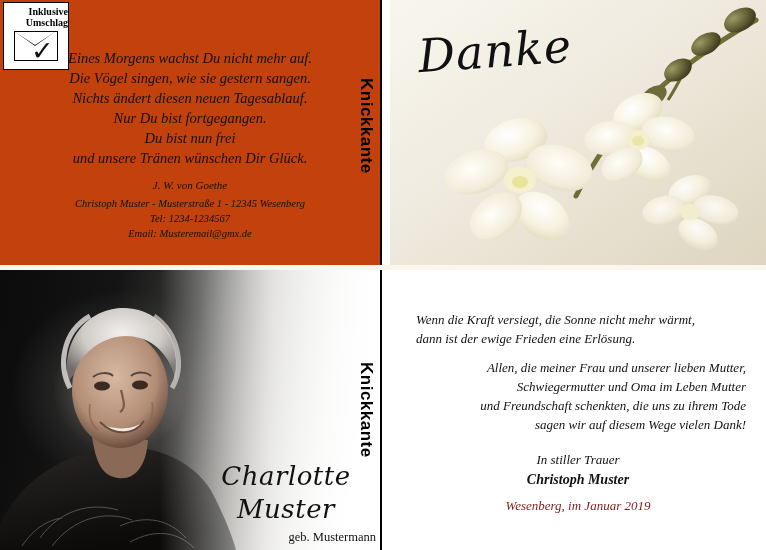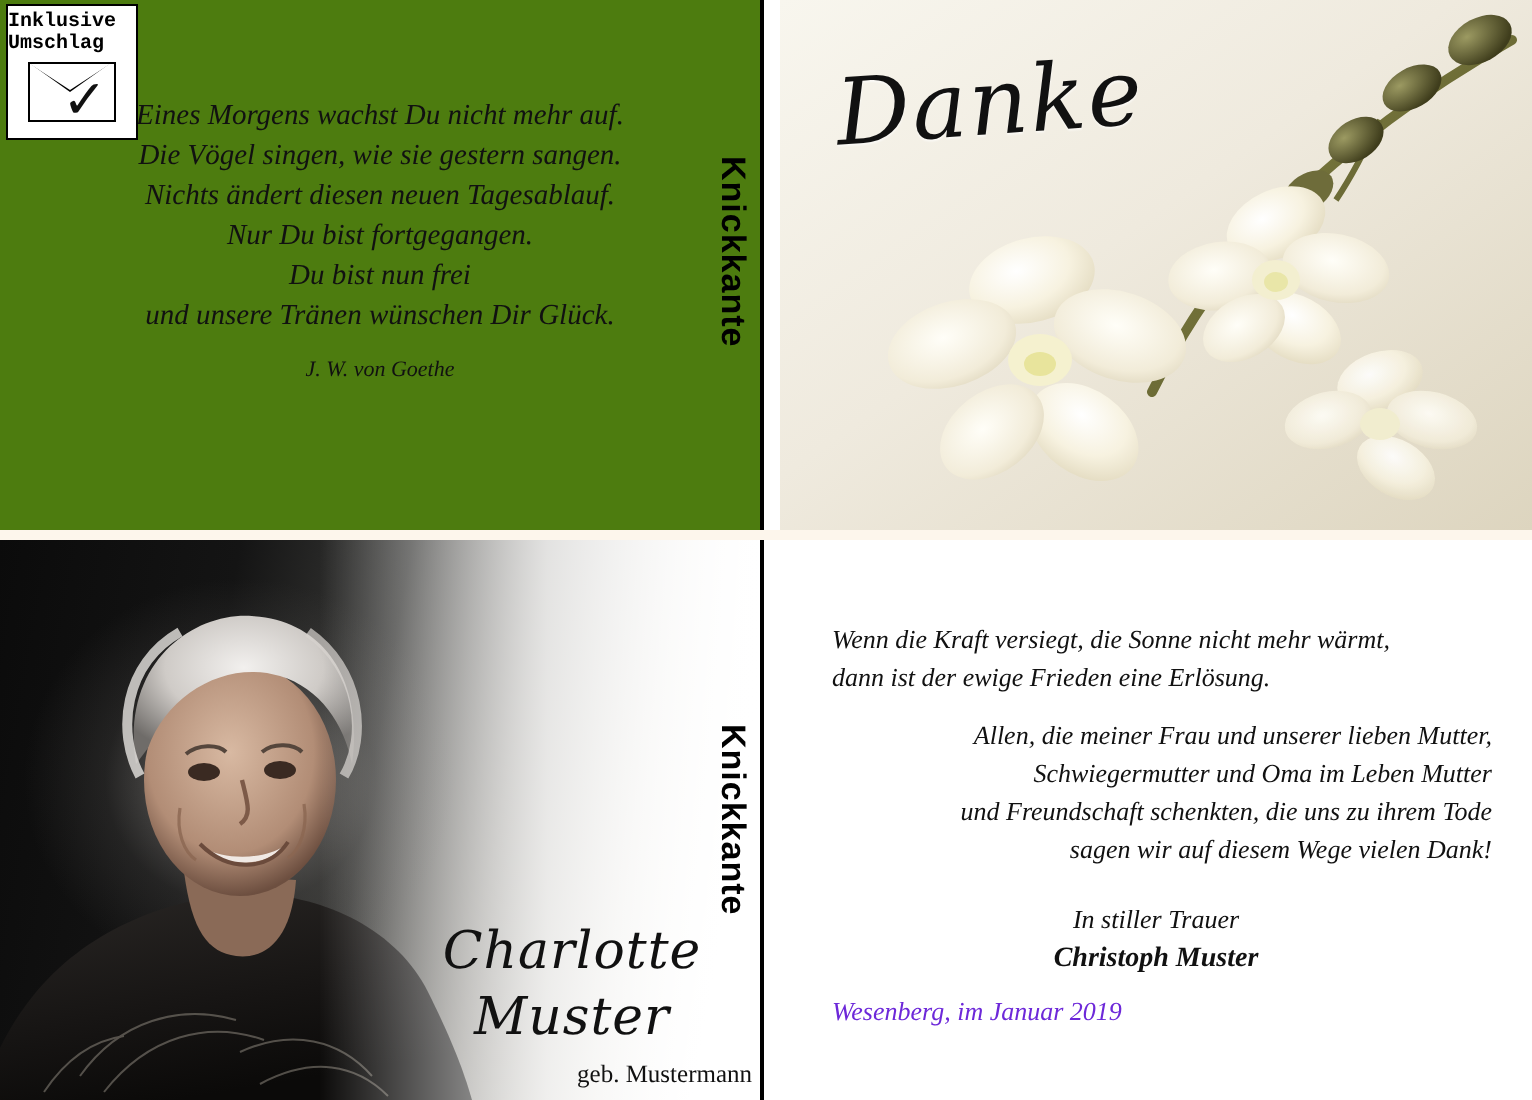--- a/index.html
+++ b/index.html
@@ -63,24 +63,24 @@
   .envelope-badge {
     position: absolute;
     left: 3px; top: 2px;
     width: 64px; height: 66px;
     border: 1px solid #000;
     background: #ffffff;
     z-index: 40;
   }
   .envelope-badge .eb-line1,
   .envelope-badge .eb-line2 {
-    font-family: Liberation Mono, monospace;
+    font-family: Liberation Serif, serif;
     font-weight: bold;
     font-size: 10px;
-    text-align: left;
+    text-align: right;
     line-height: 11px;
     color: #000;
   }
   .envelope-badge .eb-line1 { margin-top: 3px; }
   .env-graphic {
     position: relative;
     margin: 3px auto 0;
     width: 44px; height: 30px;
   }
   .env-rect {
@@ -115,21 +115,21 @@
     font-family: "DejaVu Sans", sans-serif;
     color: #111;
     font-weight: bold;
   }
 
   
   .card-tl {
     position: absolute;
     left: 0; top: 0;
     width: 380px; height: 265px;
-    background: #4d7c0f;
+    background: #c2410c;
     overflow: hidden;
   }
   .poem {
     position: absolute;
     left: 30px; top: 48px;
     width: 320px;
     text-align: center;
     font-style: italic;
     font-size: 14.5px;
     line-height: 20px;
@@ -269,24 +269,24 @@
   }
   .br-mourn .bold {
     font-weight: bold;
     font-style: italic;
     font-size: 14px;
   }
   .br-place {
     position: absolute;
     left: 26px; top: 228px;
     width: 324px;
-    text-align: left;
+    text-align: center;
     font-style: italic;
     font-size: 13px;
-    color: #6d28d9;
+    color: #7f1d1d;
   }
   .nowrap { white-space: nowrap; }
 </style>
 </head>
 <body>
 
 <div class="page">
 
   <div class="top-half">
 
@@ -295,20 +295,25 @@
       <div class="poem">
         <div>Eines Morgens wachst Du nicht mehr auf.</div>
         <div>Die Vögel singen, wie sie gestern sangen.</div>
         <div>Nichts ändert diesen neuen Tagesablauf.</div>
         <div>Nur Du bist fortgegangen.</div>
         <div>Du bist nun frei</div>
         <div>und unsere Tränen wünschen Dir Glück.</div>
         <span class="author">J. W. von Goethe</span>
       </div>
 
+      <div class="contact">
+        <div>Christoph Muster - Musterstraße 1 - 12345 Wesenberg</div>
+        <div>Tel: 1234-1234567</div>
+        <div>Email: Musteremail@gmx.de</div>
+      </div>
     </div>
 
     <div class="fold-line" style="left:380px; top:0; height:265px;"></div>
     <div class="fold-label" style="left:356px; top:78px;">Knickkante</div>
 
     <div class="card-tr">
       <svg class="orchid-svg" width="376" height="265" viewBox="0 0 376 265">
         <defs>
           <linearGradient id="bgGrad" x1="0" y1="0" x2="1" y2="1">
             <stop offset="0%" stop-color="#f8f6ee"></stop>

